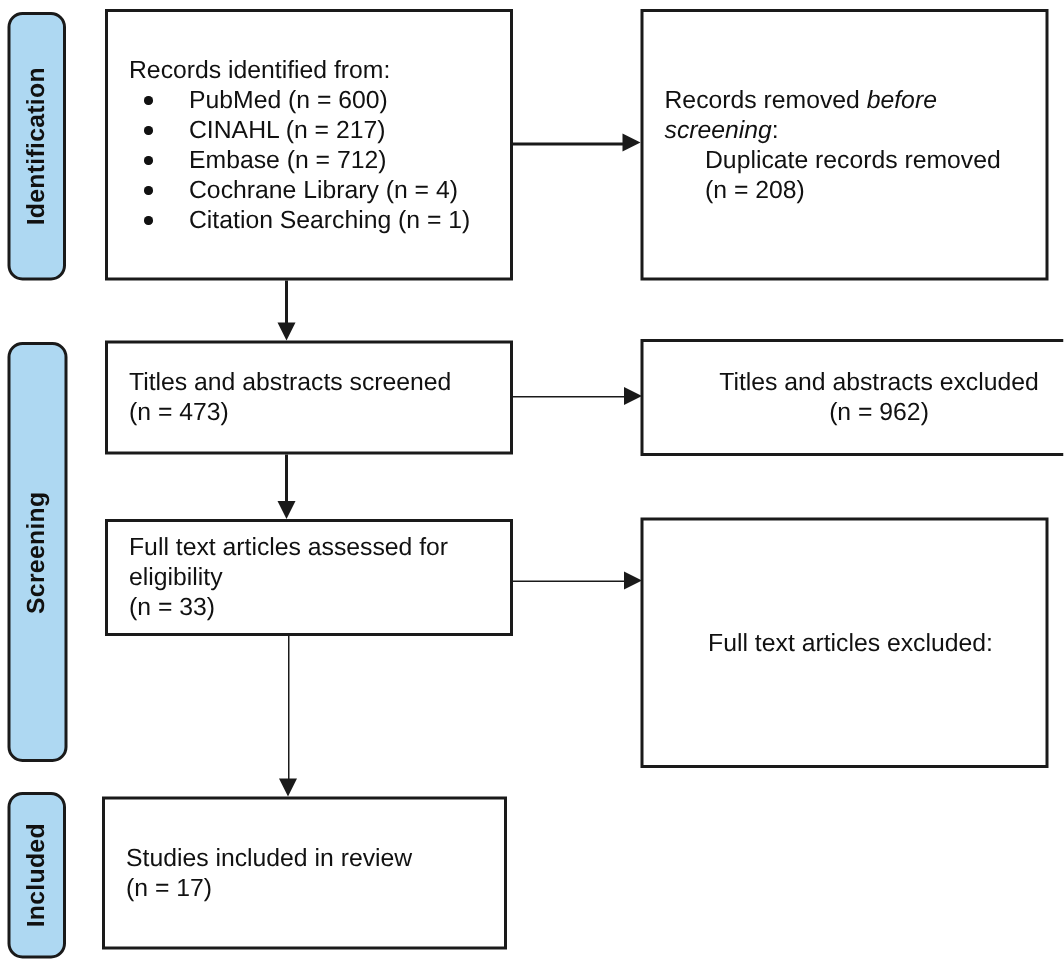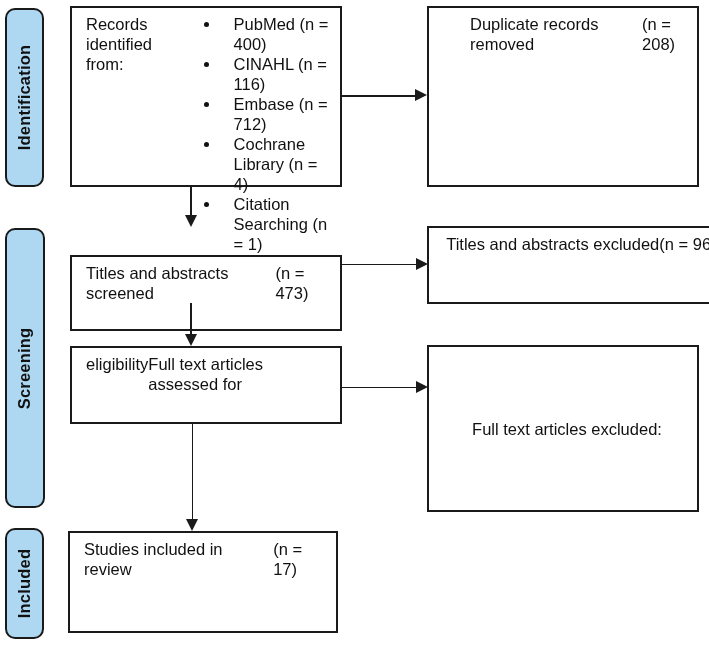--- a/index.html
+++ b/index.html
@@ -29,27 +29,27 @@
   }
   #pill-identification { left:5px;  top:8px;   width:39px; height:179px; }
   #pill-screening      { left:5px;  top:228px; width:40px; height:280px; }
   #pill-included       { left:5px;  top:528px; width:39px; height:111px; }
 
   
   .box {
     position:absolute; box-sizing:border-box;
     background:#ffffff;
     border:2.5px solid #1a1a1a;
-    display:flex; flex-direction:row; justify-content:center;
+    display:flex; flex-direction:column; justify-content:center;
     padding:6px 6px 6px 14px;
     font-size:16.5px; line-height:20px;
   }
   #box-records-identified { left:70px;  top:6px;   width:272px; height:181px; }
   #box-records-removed    { left:427px; top:6px;   width:272px; height:181px; }
-  #box-titles-screened    { left:70px;  top:227px; width:272px; height:76px;margin-top:28px; }
+  #box-titles-screened    { left:70px;  top:227px; width:272px; height:76px; }
   #box-titles-excluded    { left:427px; top:226px; width:310px; height:78px;text-align:center; }
   #box-fulltext-assessed  { left:70px;  top:346px; width:272px; height:78px; }
   #box-fulltext-excluded  { left:427px; top:345px; width:272px; height:167px;align-items:center; }
   #box-studies-included   { left:68px;  top:531px; width:270px; height:102px; }
 
   ul.bullets { margin:0; padding:0; list-style:none; }
   ul.bullets li { position:relative; padding-left:40px; }
   ul.bullets li::before {
     content:""; position:absolute; left:10px; top:7.5px;
     width:5.5px; height:5.5px; background:#111; border-radius:50%;
@@ -84,46 +84,48 @@
   <div class="pill" id="pill-screening">
     <span>Screening</span>
   </div>
   <div class="pill" id="pill-included">
     <span>Included</span>
   </div>
 
   <div class="box" id="box-records-identified">
     <div>Records identified from:</div>
     <ul class="bullets">
-      <li>PubMed (n = 400)</li>
-      <li>CINAHL (n = 116)</li>
+      <li>PubMed (n = 600)</li>
+      <li>CINAHL (n = 217)</li>
       <li>Embase (n = 712)</li>
       <li>Cochrane Library (n = 4)</li>
       <li>Citation Searching (n = 1)</li>
     </ul>
   </div>
 
   <div class="box" id="box-records-removed">
+    <div class="wrap-narrow"><span>Records removed </span><span class="it">before screening</span><span>:</span></div>
     <div class="indent">Duplicate records removed</div>
     <div class="indent">(n = 208)</div>
   </div>
 
   <div class="box" id="box-titles-screened">
     <div>Titles and abstracts screened</div>
     <div>(n = 473)</div>
   </div>
 
   <div class="box" id="box-titles-excluded">
     <div>Titles and abstracts excluded</div>
     <div>(n = 962)</div>
   </div>
 
   <div class="box" id="box-fulltext-assessed">
+    <div>Full text articles assessed for</div>
     <div>eligibility</div>
-    <div>Full text articles assessed for</div>
+    <div>(n = 33)</div>
   </div>
 
   <div class="box" id="box-fulltext-excluded">
     <div>Full text articles excluded:</div>
   </div>
 
   <div class="box" id="box-studies-included">
     <div>Studies included in review</div>
     <div>(n = 17)</div>
   </div>

